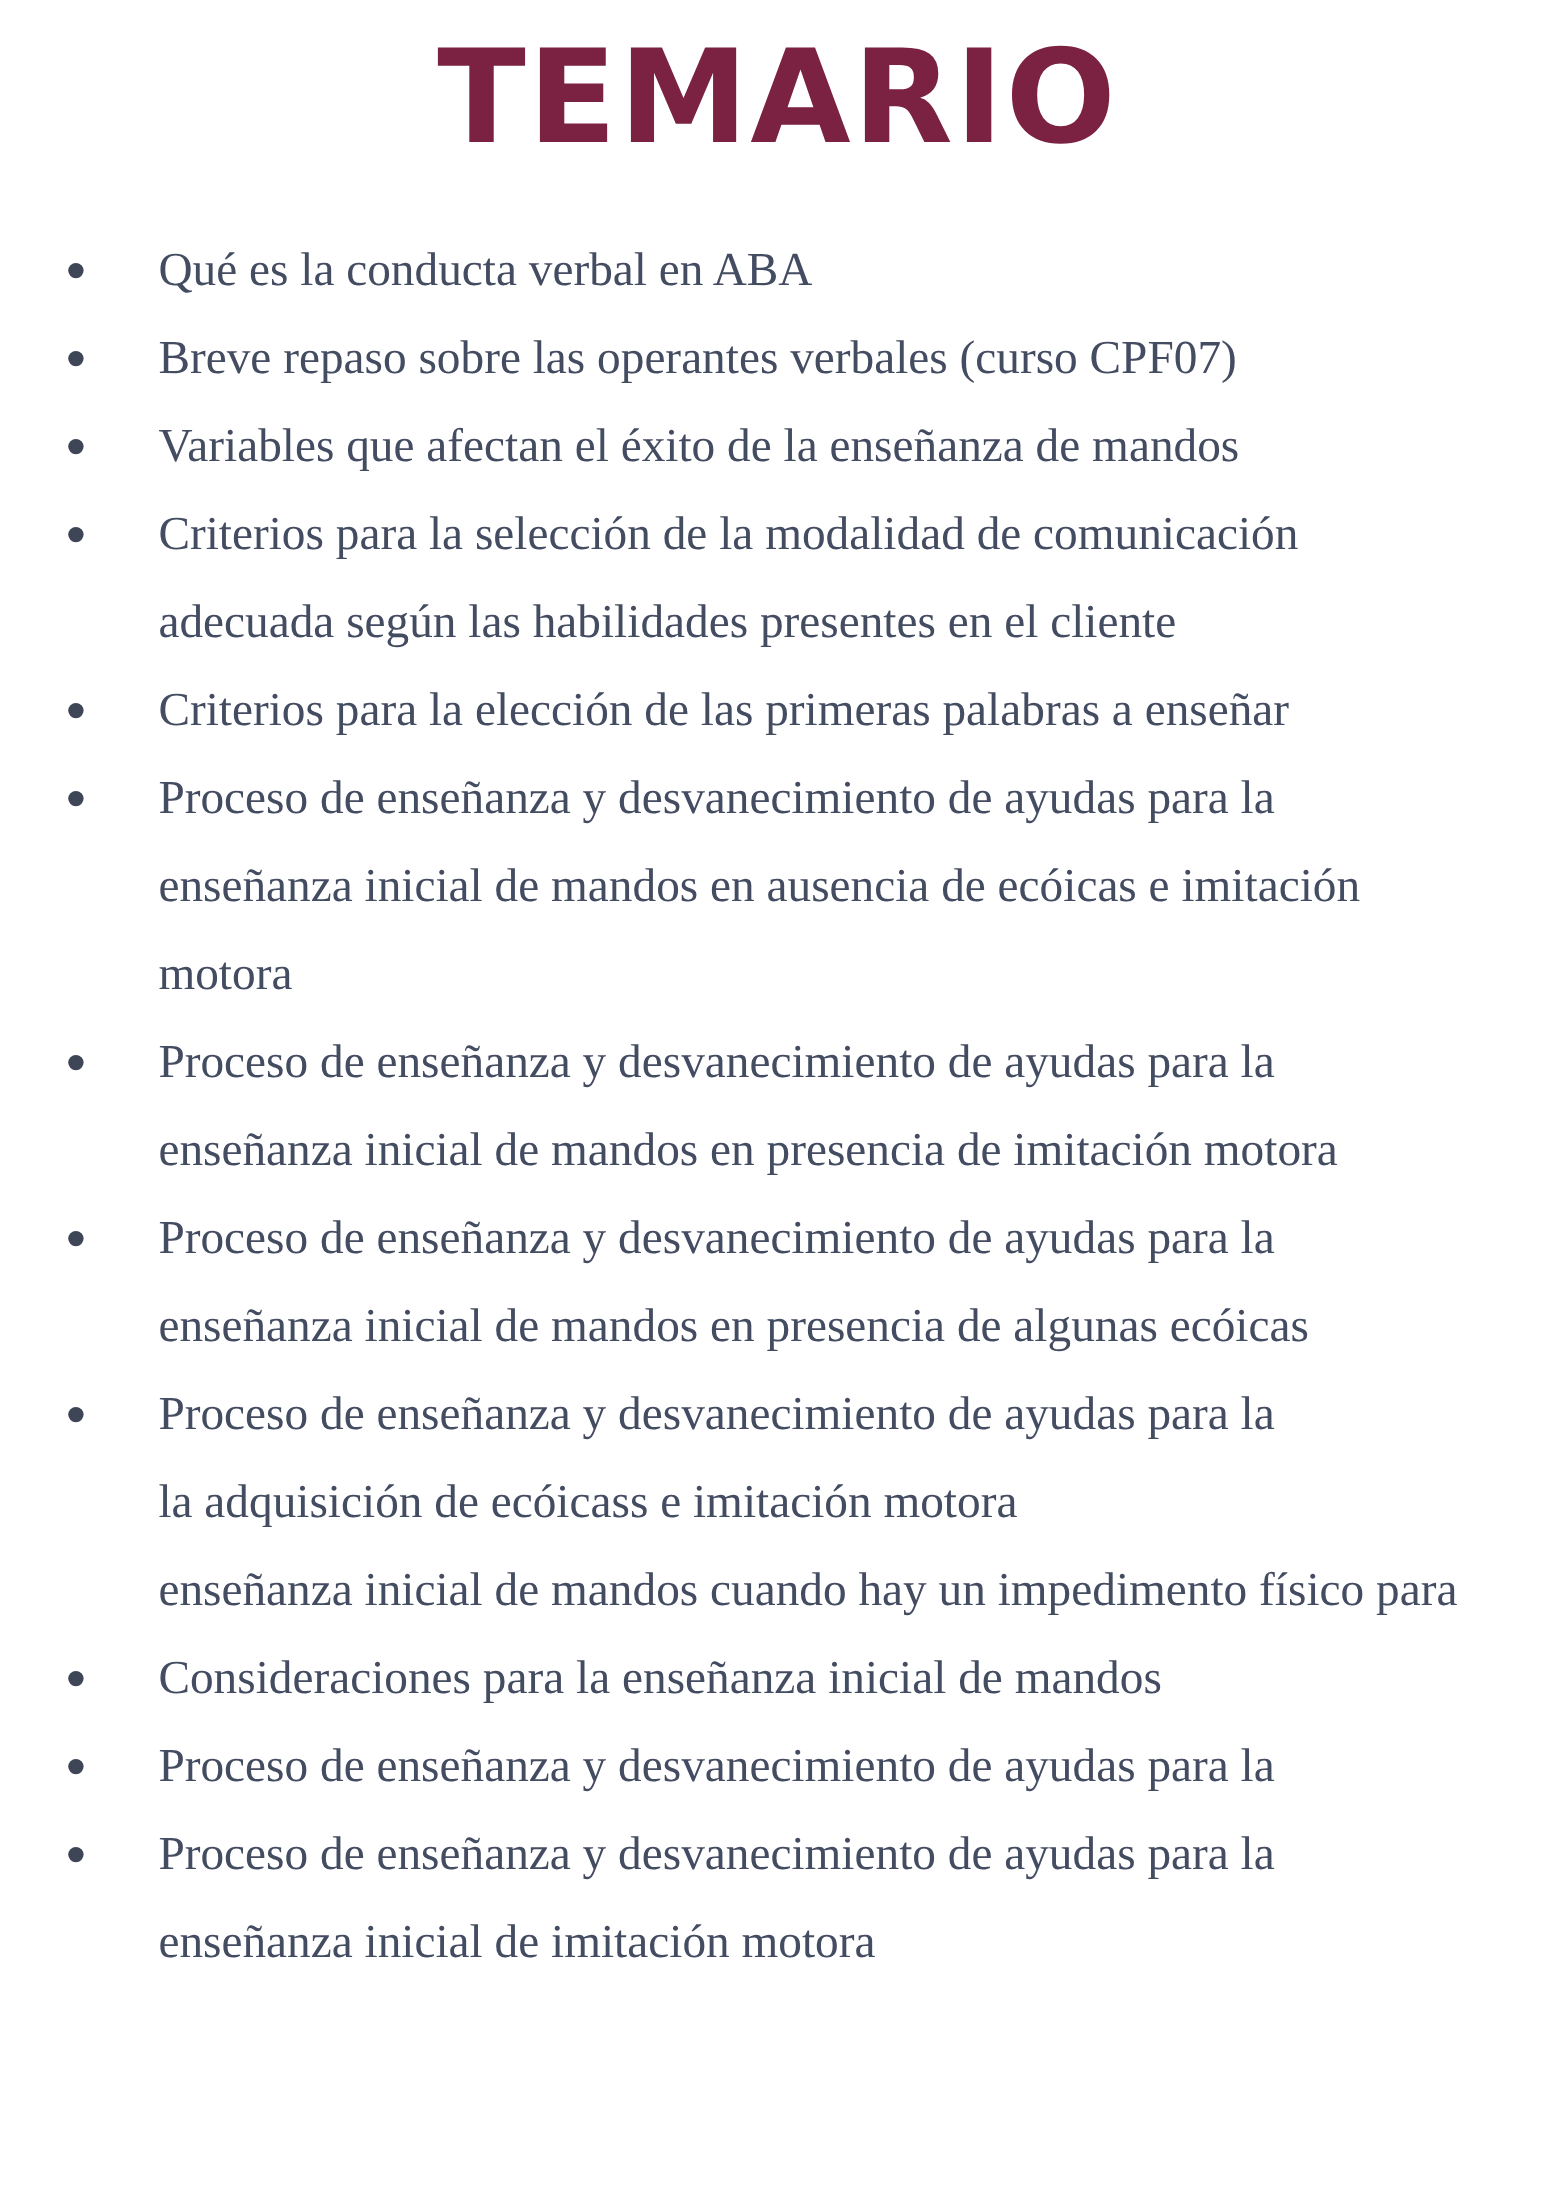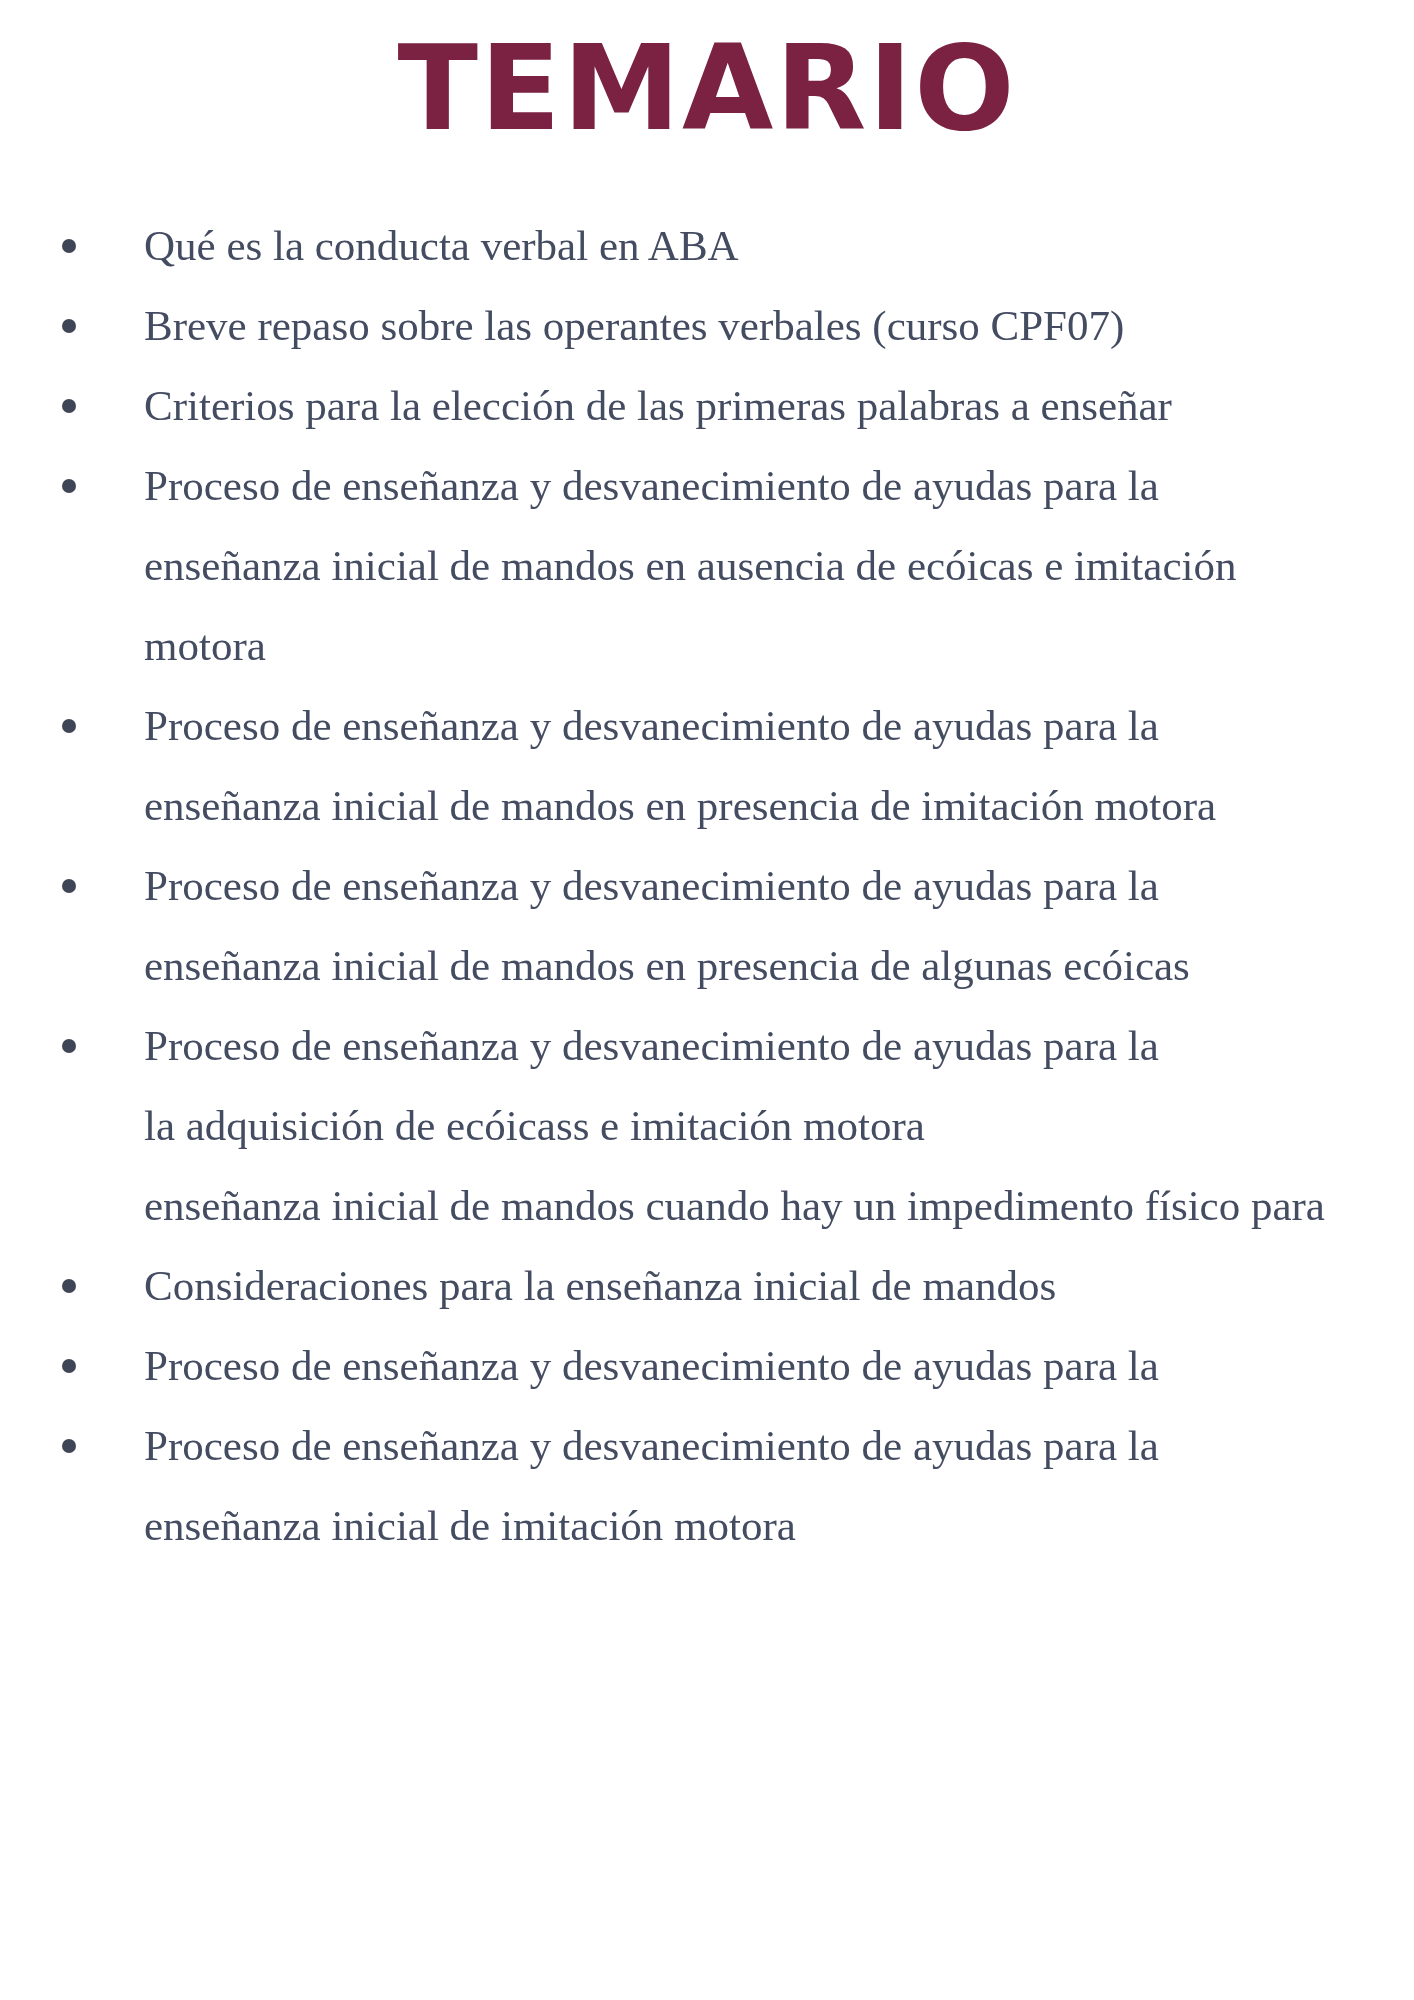--- a/index.html
+++ b/index.html
@@ -79,21 +79,34 @@
     </li>
 
     <li>
       <span class="bullet"></span>
       <div class="item-text">
         <span class="line">Breve repaso sobre las operantes verbales (curso CPF07)</span>
       </div>
     </li>
 
 
+    <li>
+      <span class="bullet"></span>
+      <div class="item-text">
+        <span class="line">Variables que afectan el éxito de la enseñanza de mandos</span>
+      </div>
+    </li>
 
+    <li>
+      <span class="bullet"></span>
+      <div class="item-text">
+        <span class="line">Criterios para la selección de la modalidad de comunicación</span>
+        <span class="line">adecuada según las habilidades presentes en el cliente</span>
+      </div>
+    </li>
 
     <li>
       <span class="bullet"></span>
       <div class="item-text">
         <span class="line">Criterios para la elección de las primeras palabras a enseñar</span>
       </div>
     </li>
 
     <li>
       <span class="bullet"></span>

